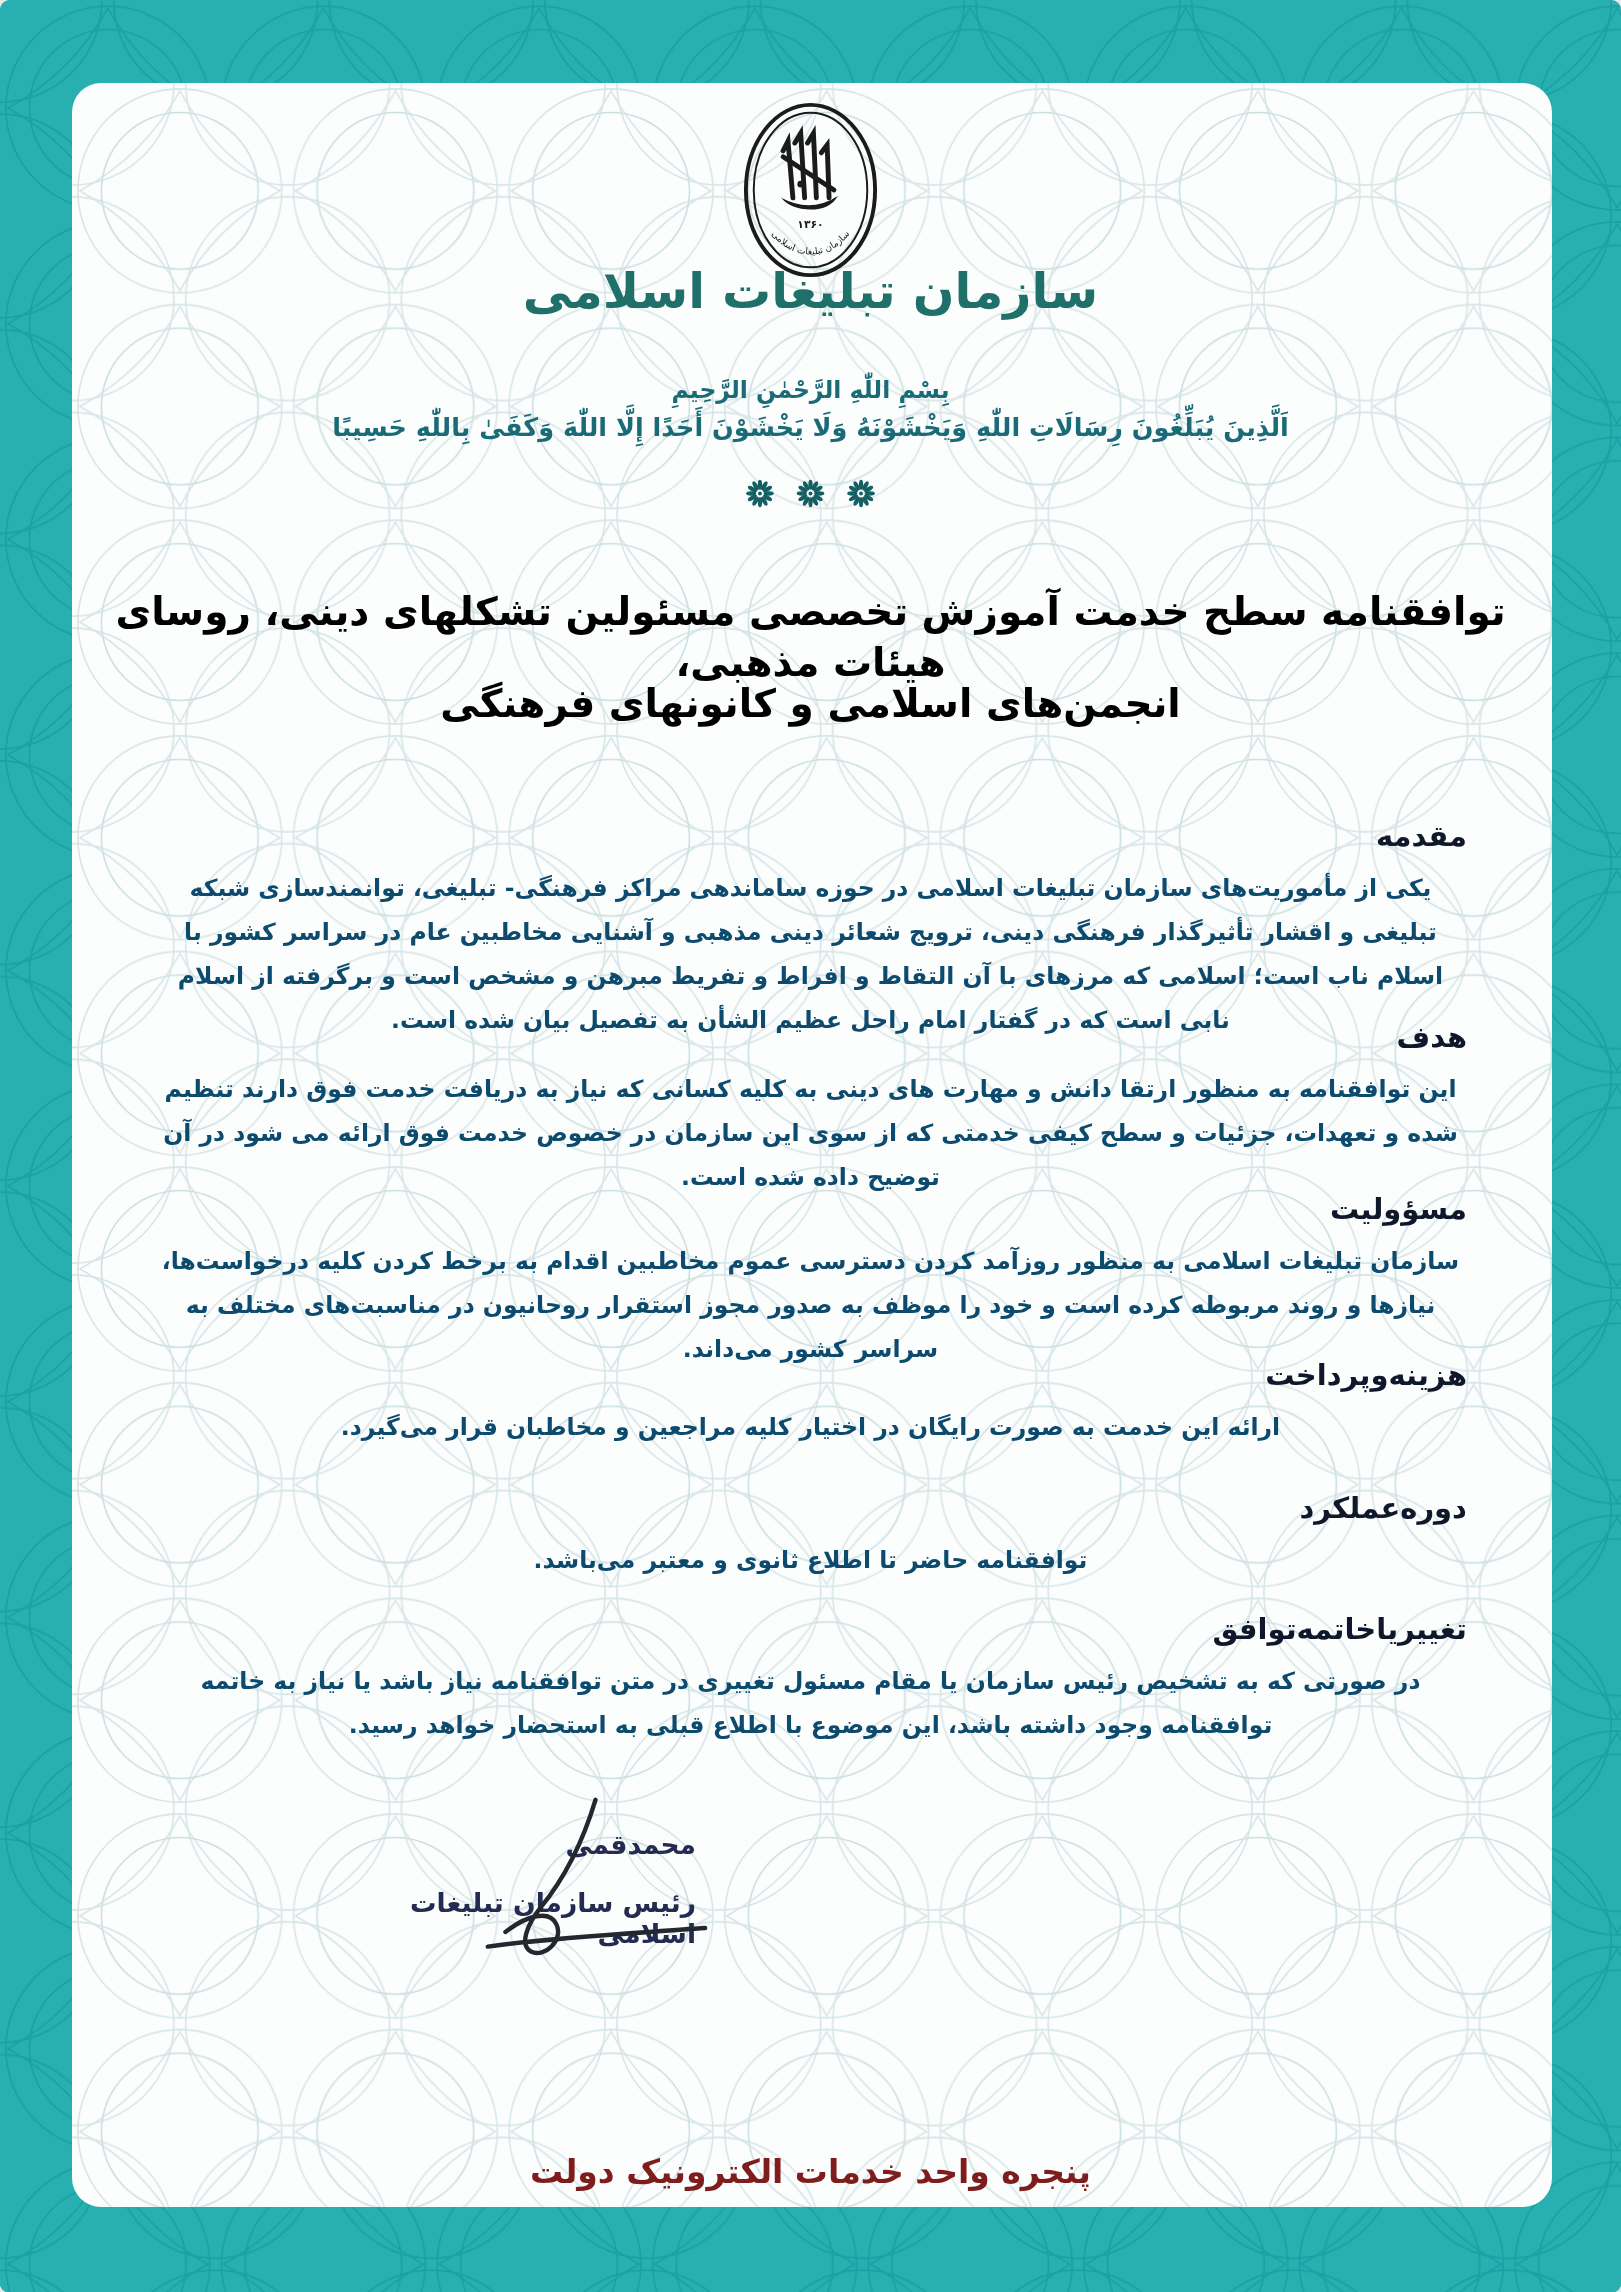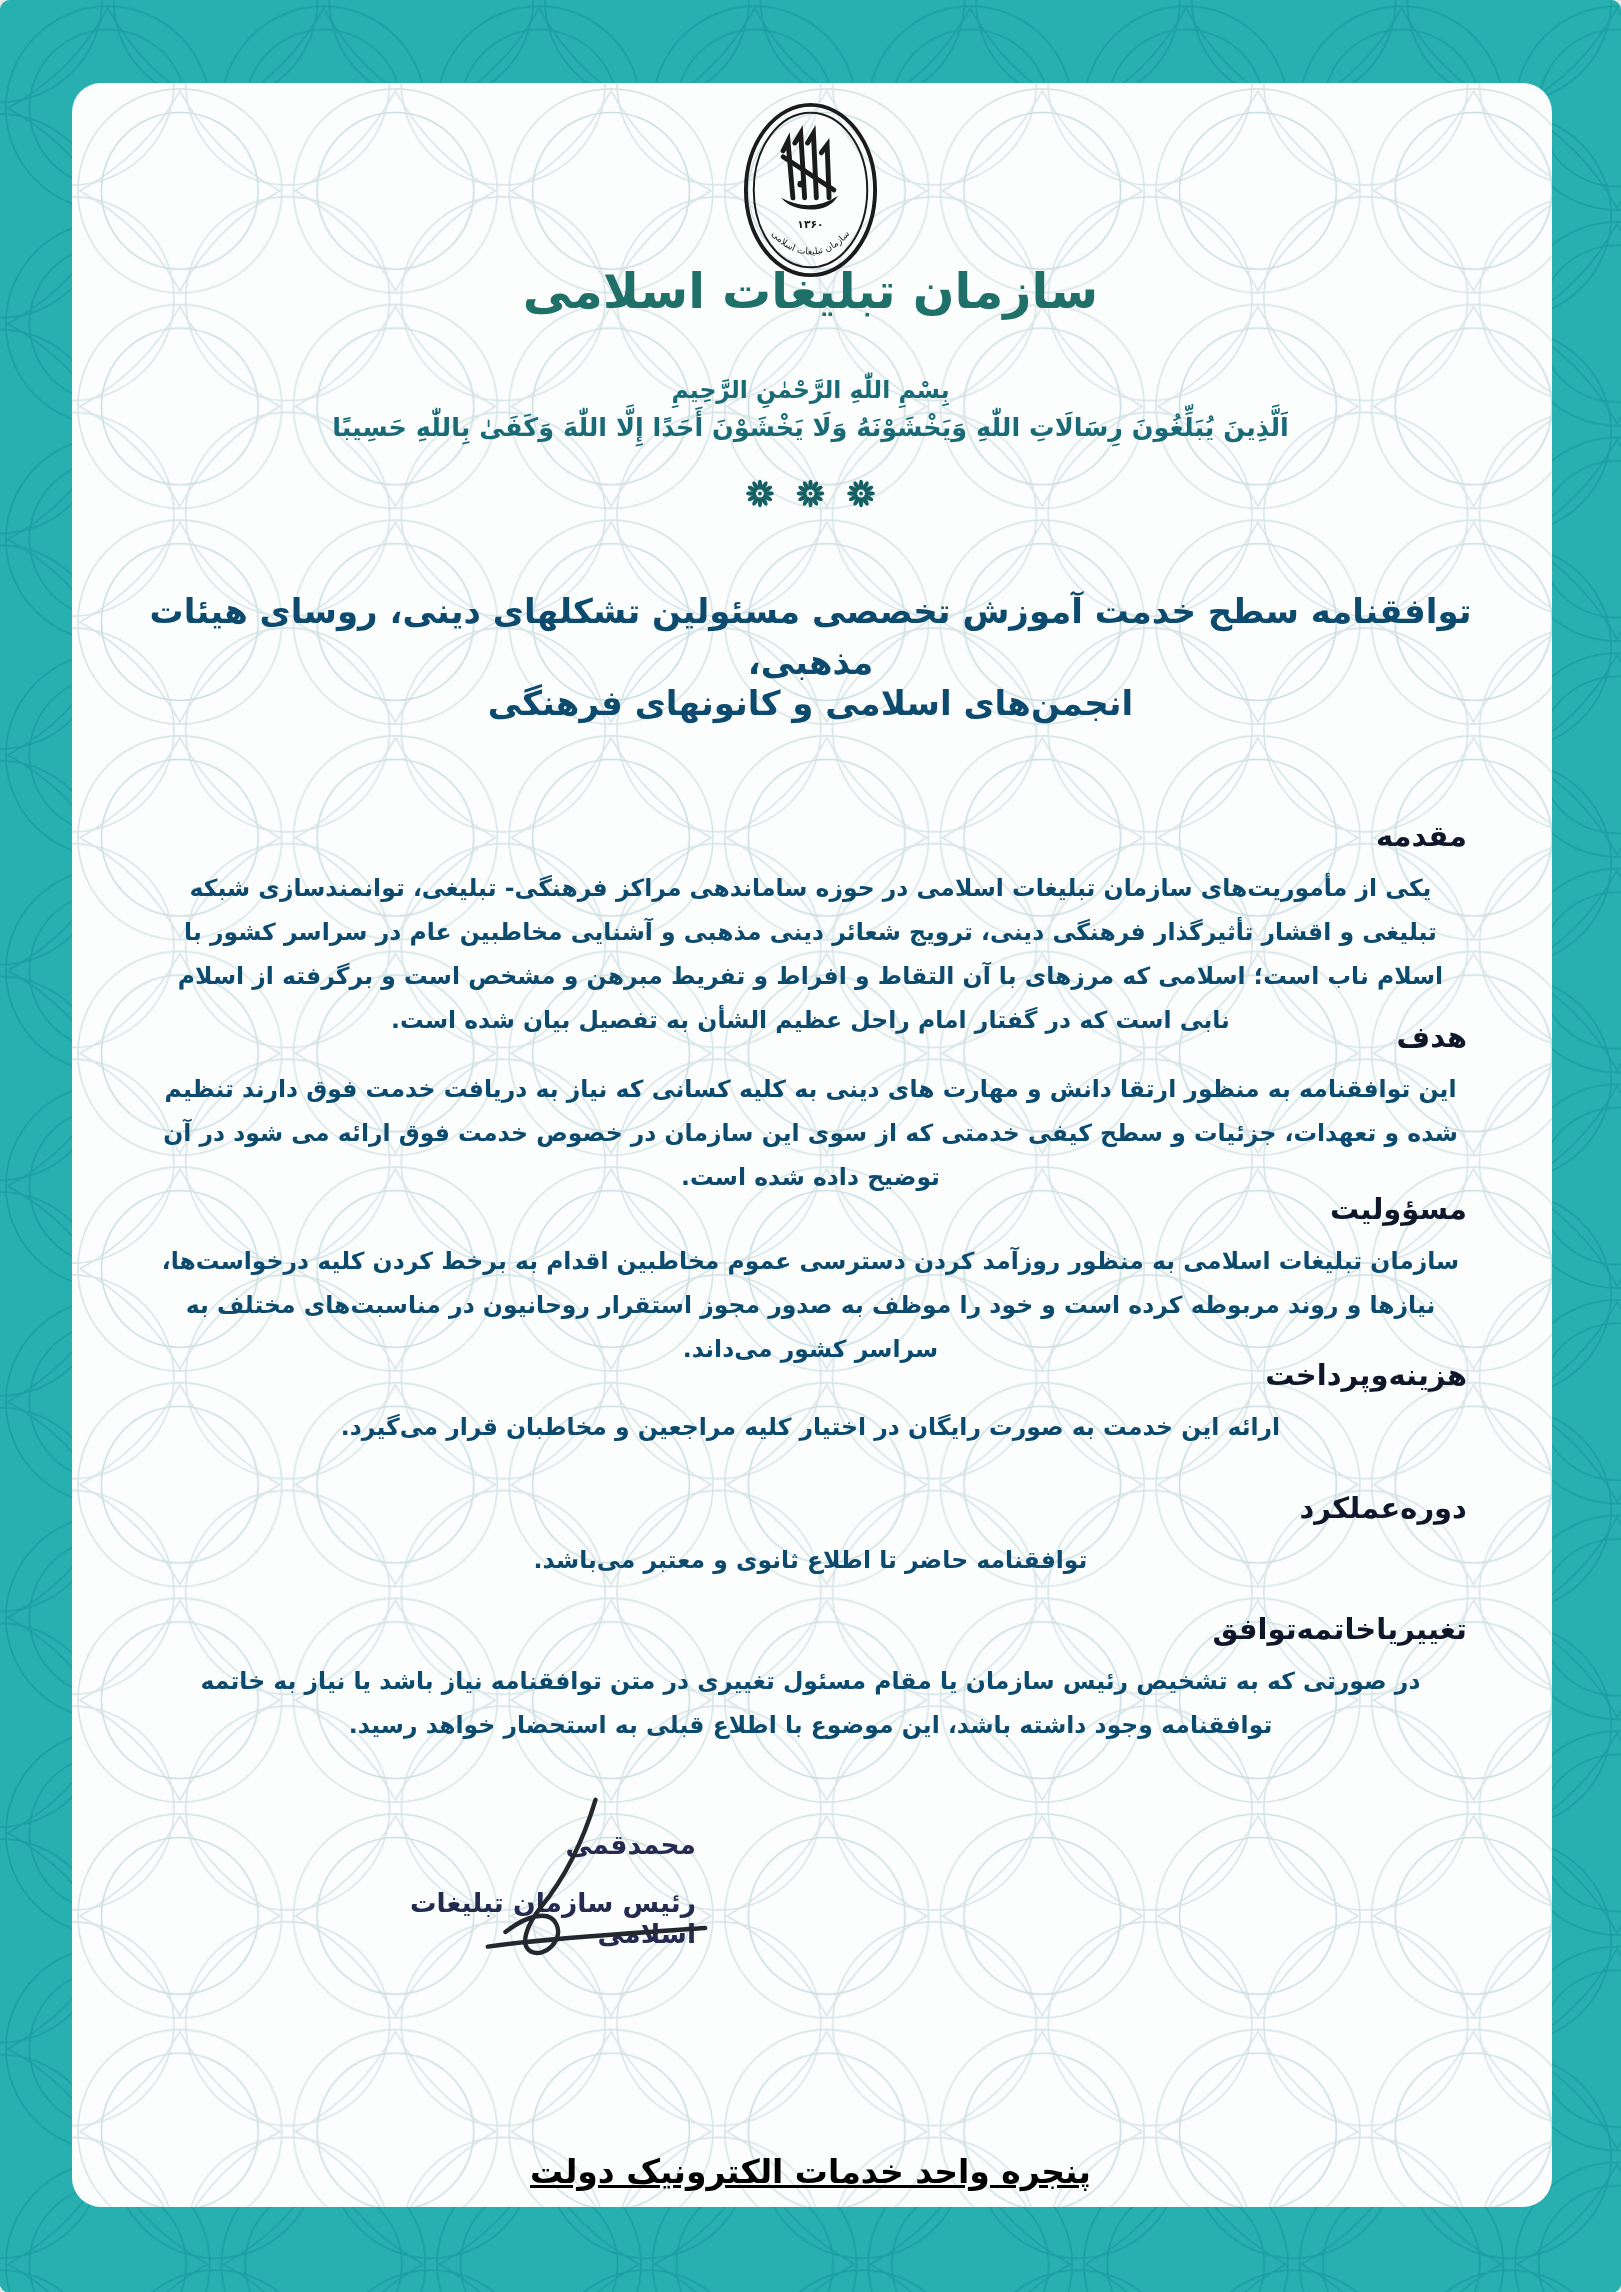--- a/index.html
+++ b/index.html
@@ -18,22 +18,22 @@
   .center{text-align:center;}
   .logo-wrap{left:732px;top:100px;width:157px;height:182px;}
   .calligraphy{
     left:154px;top:263px;width:1313px;
     font-size:49px;font-weight:bold;color:#20706a;letter-spacing:1px;
   }
   .bismillah{left:154px;top:376px;width:1313px;font-size:23.5px;font-weight:bold;color:#1a6b78;}
   .verse{left:95px;top:412px;width:1431px;font-size:25.5px;font-weight:bold;color:#1a6b78;}
   .separator{left:732px;top:476px;width:157px;height:35px;}
   .doc-title{
-    left:95px;width:1431px;color:#0c4a6e;font-weight:bold;
-    font-size:34px;line-height:51px;
+    left:95px;width:1431px;color:#000000;font-weight:bold;
+    font-size:39px;line-height:51px;
   }
   .title-1{top:586px;}
   .title-2{top:678px;}
   .section{left:154px;width:1313px;}
   .section-heading{
     text-align:right;font-size:29px;font-weight:bold;color:#0f172a;
     line-height:35px;margin:0 0 11.8px 0;
   }
   .section-body{
     text-align:center;font-size:23.5px;font-weight:bold;color:#0c4a6e;
@@ -44,21 +44,21 @@
   .sec-2{top:1192px;}
   .sec-3{top:1358px;}
   .sec-4{top:1491px;}
   .sec-5{top:1612px;}
   .signature-block{left:363px;top:1829px;width:333px;text-align:right;}
   .signature-name{font-size:26.5px;font-weight:bold;color:#232c50;margin:0;}
   .signature-role{font-size:26.5px;font-weight:bold;color:#232c50;margin:27.4px 0 0 0;}
   .signature-scrawl{left:372px;top:1790px;width:353px;height:186px;z-index:3;}
   .footer-text{
     left:95px;top:2152px;width:1431px;
-    font-size:33px;font-weight:bold;color:#000000;text-decoration:underline;
+    font-size:33px;font-weight:bold;color:#7f1d1d;
   }
 </style>
 </head>
 <body>
 
 <div class="page">
 
   <svg class="bg-svg" width="1621" height="2293" aria-hidden="true" viewBox="0 0 1654 2339">
     <defs>
       <pattern id="patDark" width="220" height="220" patternUnits="userSpaceOnUse">

